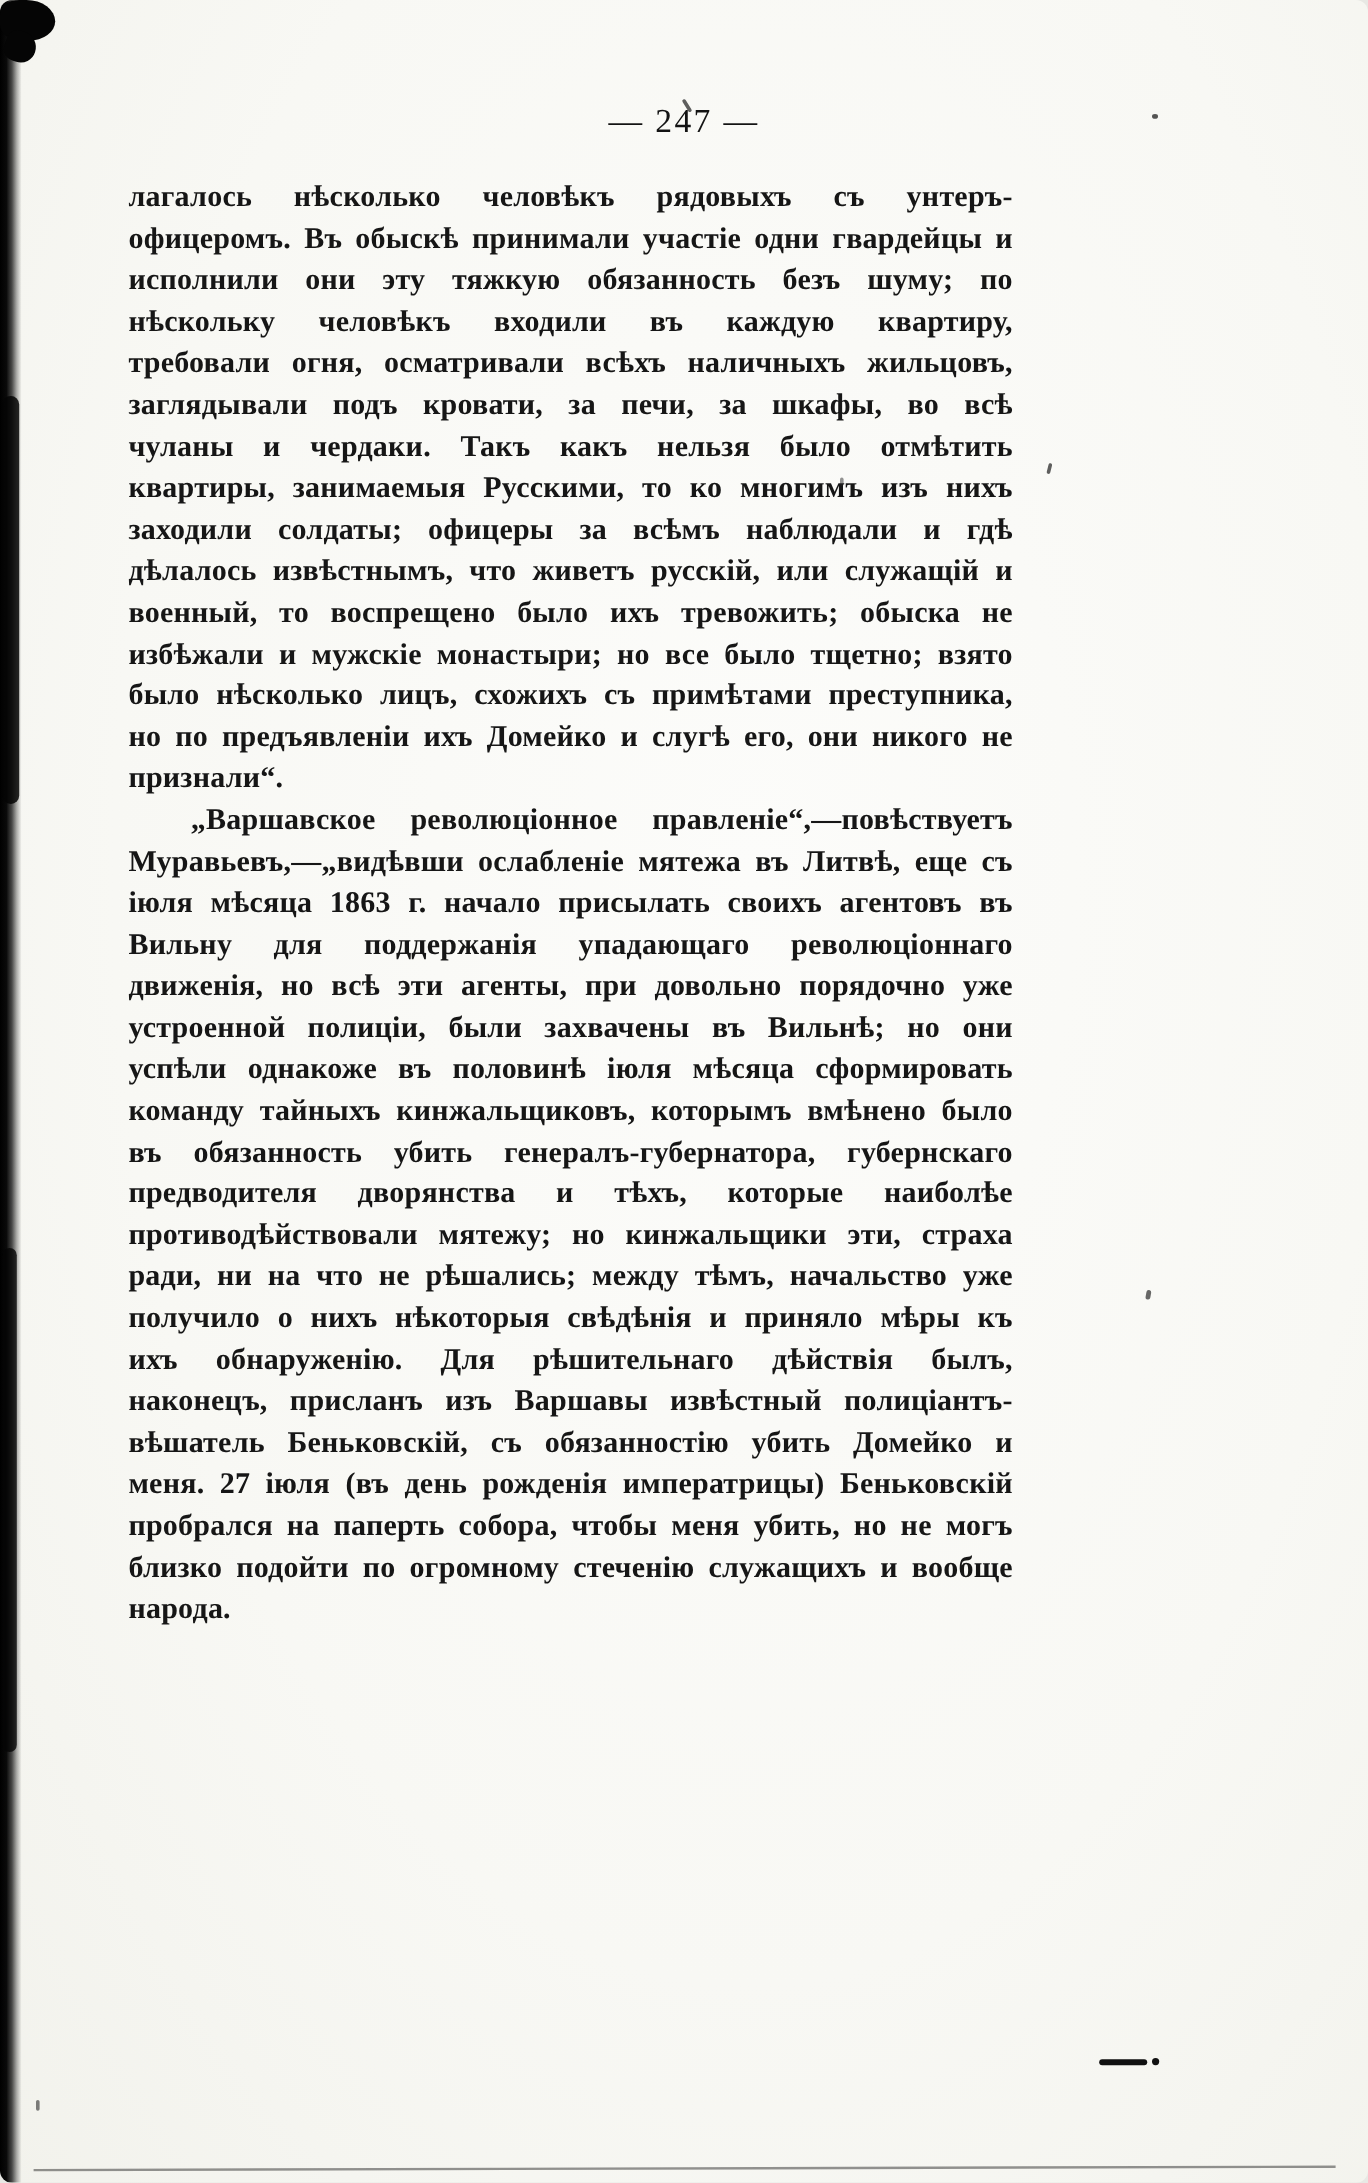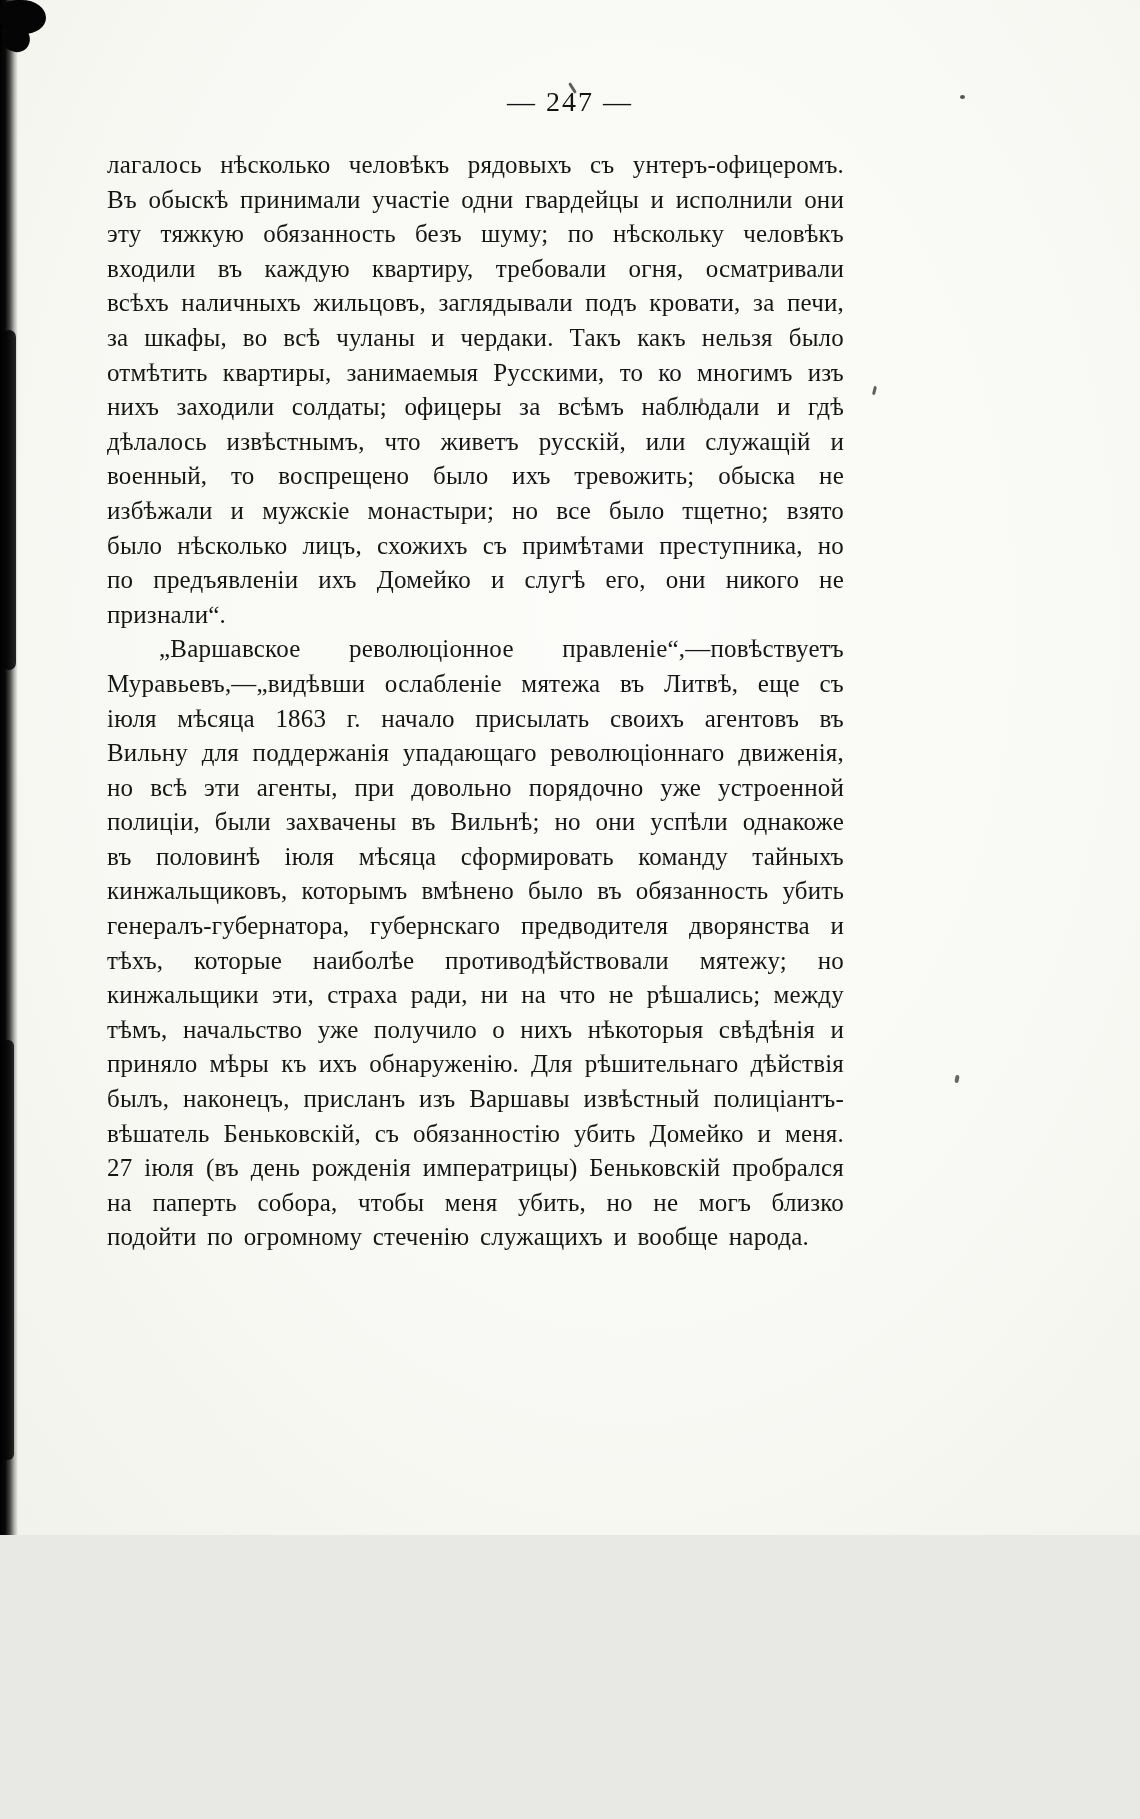--- a/index.html
+++ b/index.html
@@ -1,25 +1,26 @@
 <!DOCTYPE html>
 <html><head>
 <meta charset="utf-8">
 <style>
   html, body { margin: 0; padding: 0; background: #e8e8e4; }
   .scan {
     position: relative;
     width: 1140px;
-    height: 1535px;
+    height: 1819px;
     margin: 0 auto;
     background:
       radial-gradient(ellipse at 55% 40%, #fcfcfa 0%, #f8f8f4 60%, #f2f2ec 100%);
     font-family: "Liberation Serif", "DejaVu Serif", serif;
     color: #161616;
     overflow: hidden;
+    border-radius: 10px;
   }
 
   
   .edge-band {
     position: absolute;
     left: 0; top: 0;
     width: 18px; height: 100%;
     background: linear-gradient(to right,
       #000 0%, #0a0a0a 30%,
       rgba(15,15,15,0.75) 55%,
@@ -46,21 +47,21 @@
     position: absolute;
     left: 107px;
     top: 148px;
     width: 737px;
     font-size: 25px;
     line-height: 34.6px;
     text-align: justify;
     word-spacing: 4px;
     letter-spacing: 0.2px;
   }
-  .para { margin: 0; text-indent: 52px; }
+  .para { margin: 0; text-indent: 52px; font-weight: bold; }
   .para.no-indent { text-indent: 0; }
 
   
   .speck { position: absolute; background: #2a2a2a; border-radius: 50%; }
   .speck-1 { left: 960px; top: 95px;  width: 5px; height: 4px; opacity: .8; }
   .speck-2 { left: 873px; top: 386px; width: 3px; height: 9px; border-radius: 2px; transform: rotate(14deg); opacity: .75; }
   .speck-3 { left: 955px; top: 1075px; width: 4px; height: 8px; border-radius: 2px; transform: rotate(10deg); opacity: .7; }
   .speck-4 { left: 571px; top: 82px;  width: 3px; height: 12px; border-radius: 2px; transform: rotate(-32deg); opacity: .75; }
   .speck-5 { left: 30px;  top: 1750px; width: 3px; height: 9px; border-radius: 2px; opacity: .6; }
   .speck-6 { left: 700px; top: 398px; width: 3px; height: 7px; border-radius: 2px; opacity: .5; }

